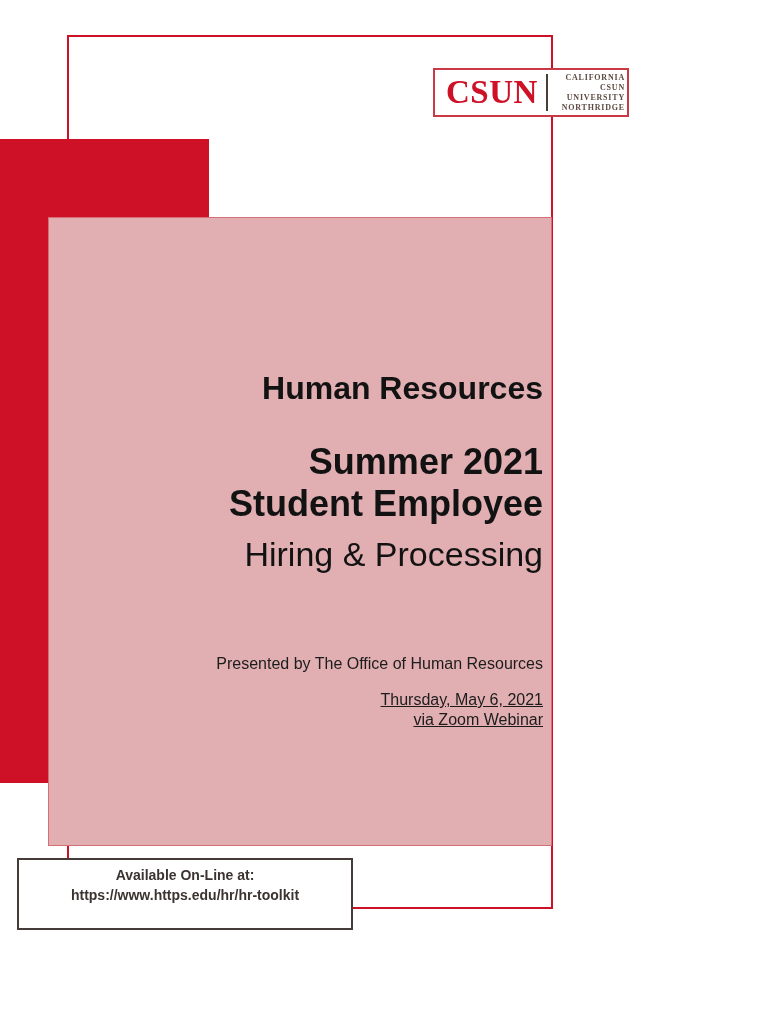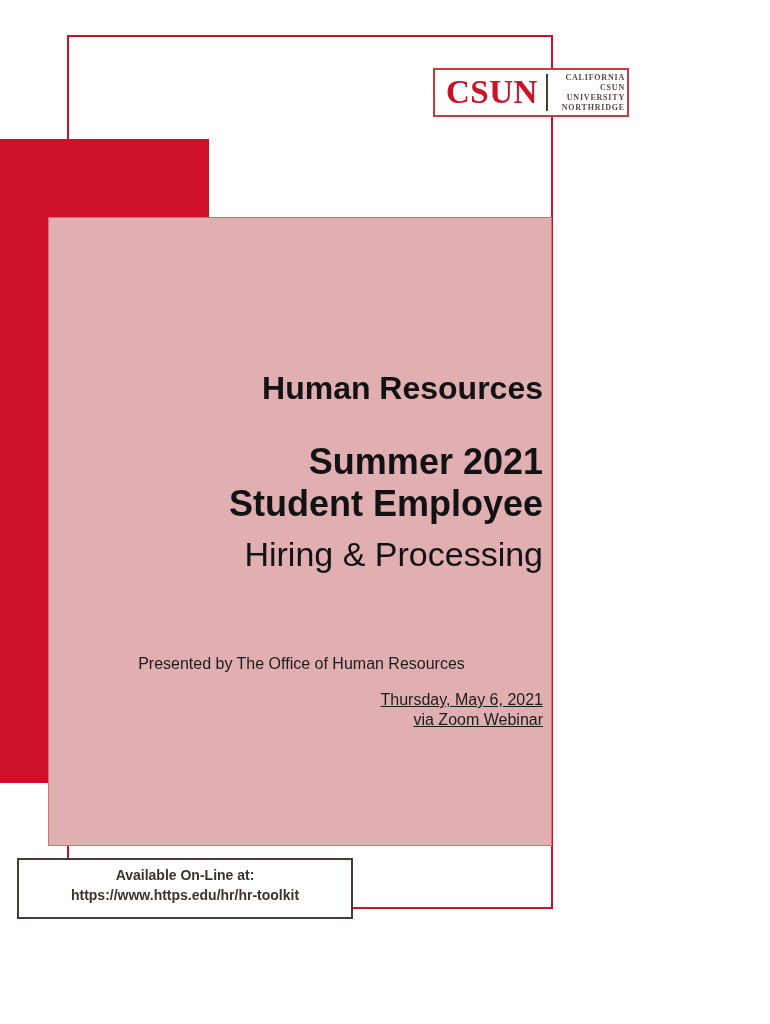--- a/index.html
+++ b/index.html
@@ -70,25 +70,25 @@
   
   .cover-text{
     position:absolute;left:60px;width:483px;
     text-align:right;
     color:var(--title);
     z-index:5;
   }
   .h-main{top:354px;font-size:32px;font-weight:bold;line-height:36px;margin-top:16px;}
   .h-sub{top:441px;font-size:36px;font-weight:bold;line-height:42px;}
   .h-guide{top:536px;font-size:34px;font-weight:normal;line-height:36px;}
-  .presented{top:654px;font-size:16px;line-height:19px;color:#1c1c1c;text-align:center;}
+  .presented{top:654px;font-size:16px;line-height:19px;color:#1c1c1c;}
   .dates{top:690px;font-size:16px;line-height:20px;color:#1c1c1c;text-decoration:underline;}
   
   .avail-box{
-    position:absolute;left:17px;top:858px;width:336px;height:61px;
+    position:absolute;left:17px;top:858px;width:336px;height:72px;
     background:#ffffff;
     border:2px solid #453c38;
     text-align:center;
     padding-top:5px;
     z-index:5;
     color:var(--dark);
     font-weight:bold;
     font-size:14px;line-height:20px;
   }
   .avail-box .url{color:var(--dark);text-decoration:none;display:block;}

